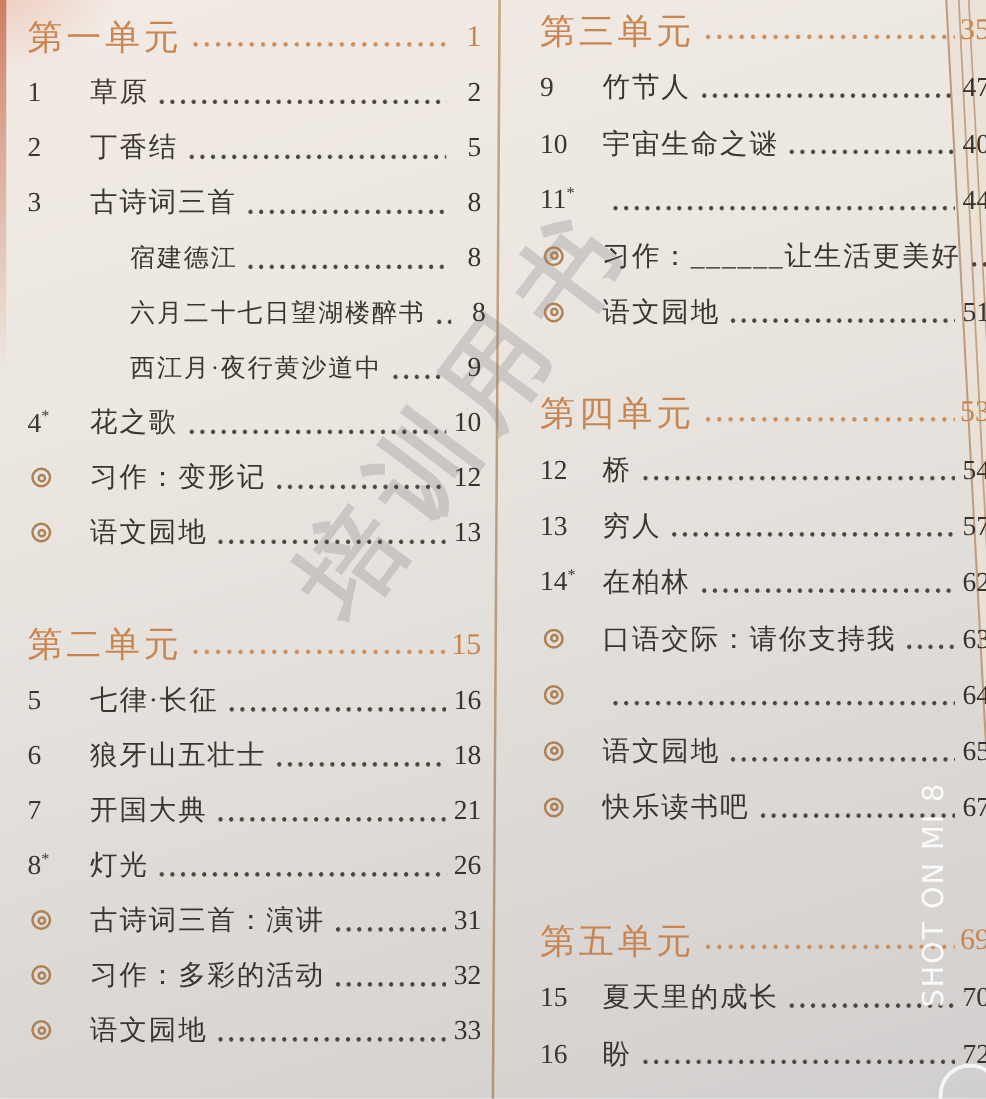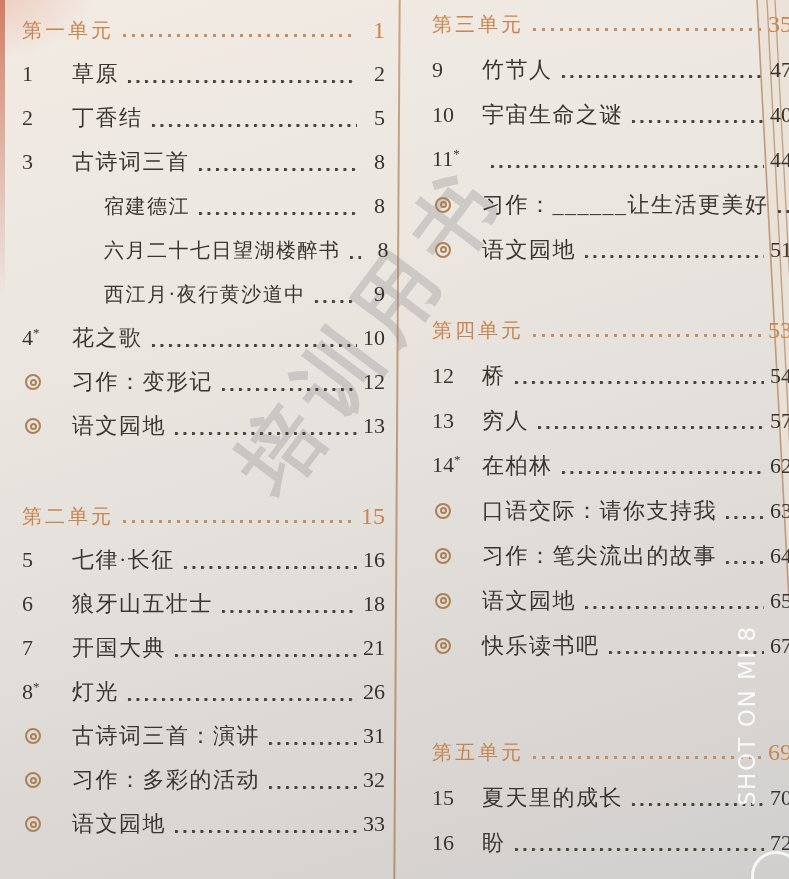--- a/index.html
+++ b/index.html
@@ -63,21 +63,21 @@
     flex:1;height:5px;min-width:12px;margin:0 2px 0 8px;
     transform:translateY(7px);
     background-image:radial-gradient(circle at 2.5px 2.5px, #49443c 1.5px, rgba(0,0,0,0) 1.9px);
     background-size:8.5px 5px;background-repeat:repeat-x;
   }
   .leader-orange{
     background-image:radial-gradient(circle at 2.5px 2.5px, #cb8d5a 1.5px, rgba(0,0,0,0) 1.9px);
     background-size:9px 5px;transform:translateY(5px);
   }
   .pagenum{flex:none;min-width:26px;text-align:right;font-size:22px;color:#37322c;}
-  .unit-title{flex:none;font-size:20px;letter-spacing:3px;color:var(--accent);white-space:nowrap;}
+  .unit-title{flex:none;font-size:28px;letter-spacing:3px;color:var(--accent);white-space:nowrap;}
   .unit-page{flex:none;min-width:26px;text-align:right;font-size:24px;color:var(--accent);}
   .sec-gap{width:100%;}
 </style>
 </head>
 <body>
 
 <div class="edge-left"></div>
 
 <svg class="corner-pages" width="62" height="640" viewBox="0 0 62 640" xmlns="http://www.w3.org/2000/svg">
   <polygon points="30,0 62,0 62,610" fill="#e9e1d5" opacity="0.75"></polygon>
@@ -293,21 +293,20 @@
       <span class="entry-title">口语交际：请你支持我</span>
       <span class="leader leader-dark"></span>
       <span class="pagenum">63</span>
     </div>
     <div class="row entry-row activity">
       <span class="num marker-cell">
         <span class="ring-outer">
           <span class="ring-inner"></span>
         </span>
       </span>
-      <span class="entry-title">习作：笔尖流出的故事</span>
       <span class="leader leader-dark"></span>
       <span class="pagenum">64</span>
     </div>
     <div class="row entry-row activity">
       <span class="num marker-cell">
         <span class="ring-outer">
           <span class="ring-inner"></span>
         </span>
       </span>
       <span class="entry-title">语文园地</span>

